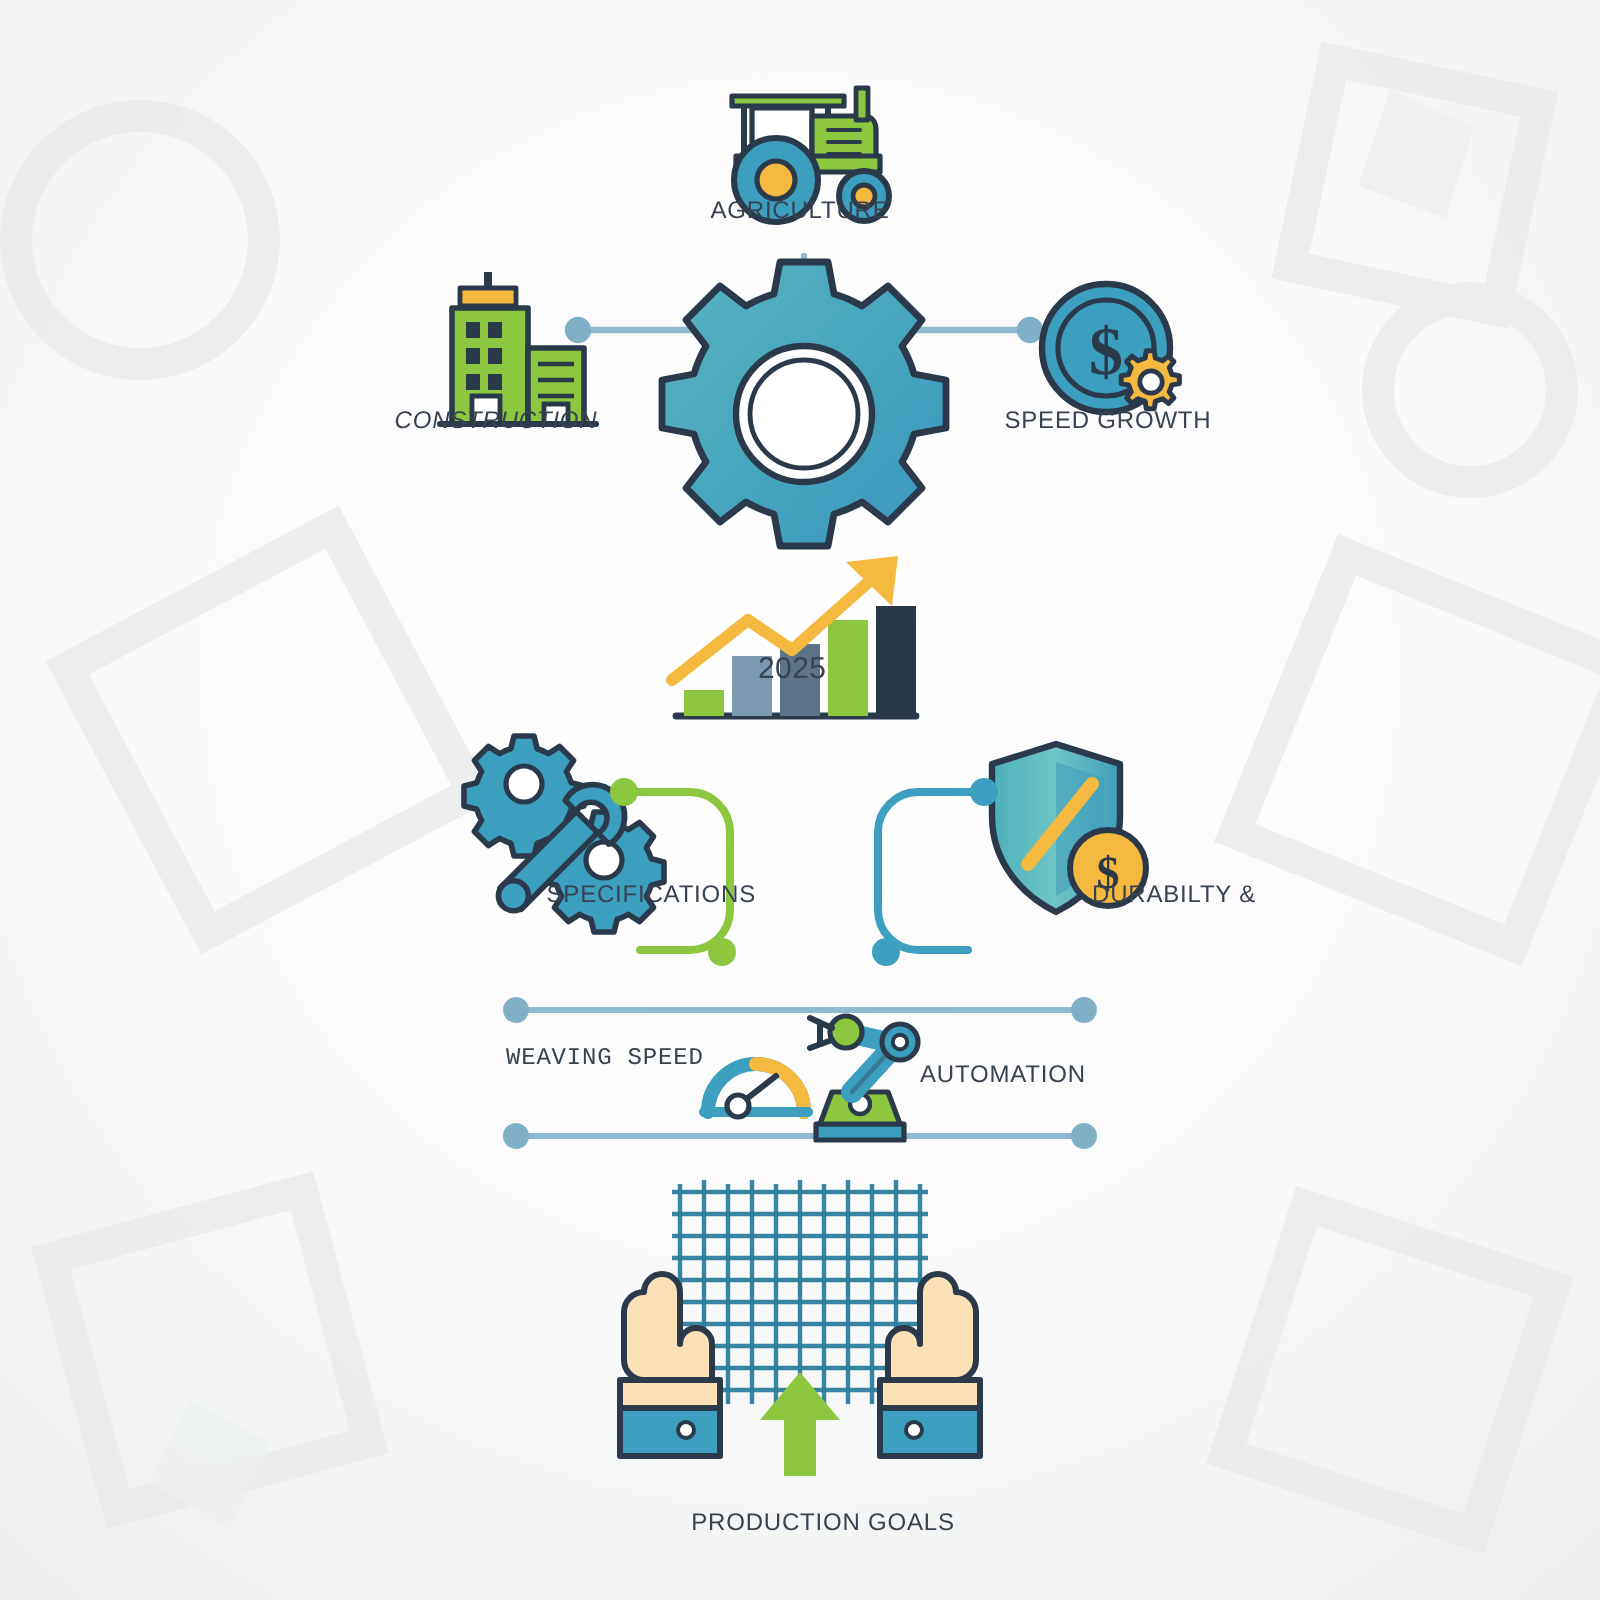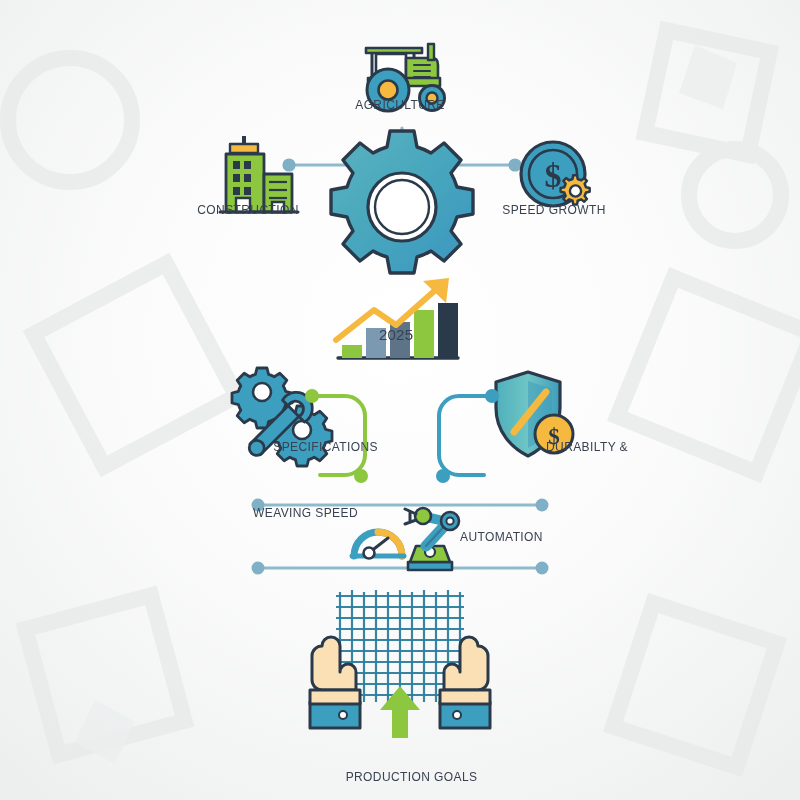--- a/index.html
+++ b/index.html
@@ -292,29 +292,29 @@
       </g>
     </g>
 
     <g>
       <path d="M392 738 v-28 h-12 l20 -24 20 24 h-12 v28 z" fill="#8dc63f"></path>
     </g>
   </svg>
 
   <div class="lbl" style="left:0; right:0; top:96px;">AGRICULTURE</div>
 
-  <div class="lbl" style="left:150px; width:196px; top:201px;">CONSTRUCTION</div>
+  <div class="lbl" style="left:150px; width:196px; top:201px;font-style:italic;">CONSTRUCTION</div>
 
   <div class="lbl" style="left:456px; width:196px; top:201px;">SPEED GROWTH</div>
 
   <div class="lbl-year" style="left:379px; top:283px;">2025</div>
 
   <div class="lbl two-line" style="left:182px; width:196px; top:437px;">SPECIFICATIONS</div>
 
   <div class="lbl two-line" style="left:432px; width:196px; top:437px;">DURABILTY &amp;</div>
 
-  <div class="lbl" style="left:253px; top:504px; text-align:center;">WEAVING SPEED</div>
+  <div class="lbl" style="left:253px; top:520px; text-align:center;font-family:Liberation Mono, monospace;">WEAVING SPEED</div>
 
   <div class="lbl" style="left:460px; top:528px; text-align:left;">AUTOMATION</div>
 
-  <div class="lbl" style="left:0; right:0; top:768px;margin-left:23px;">PRODUCTION GOALS</div>
+  <div class="lbl" style="left:0; right:0; top:752px;margin-left:23px;">PRODUCTION GOALS</div>
 
 </div>
 
 </body></html>

